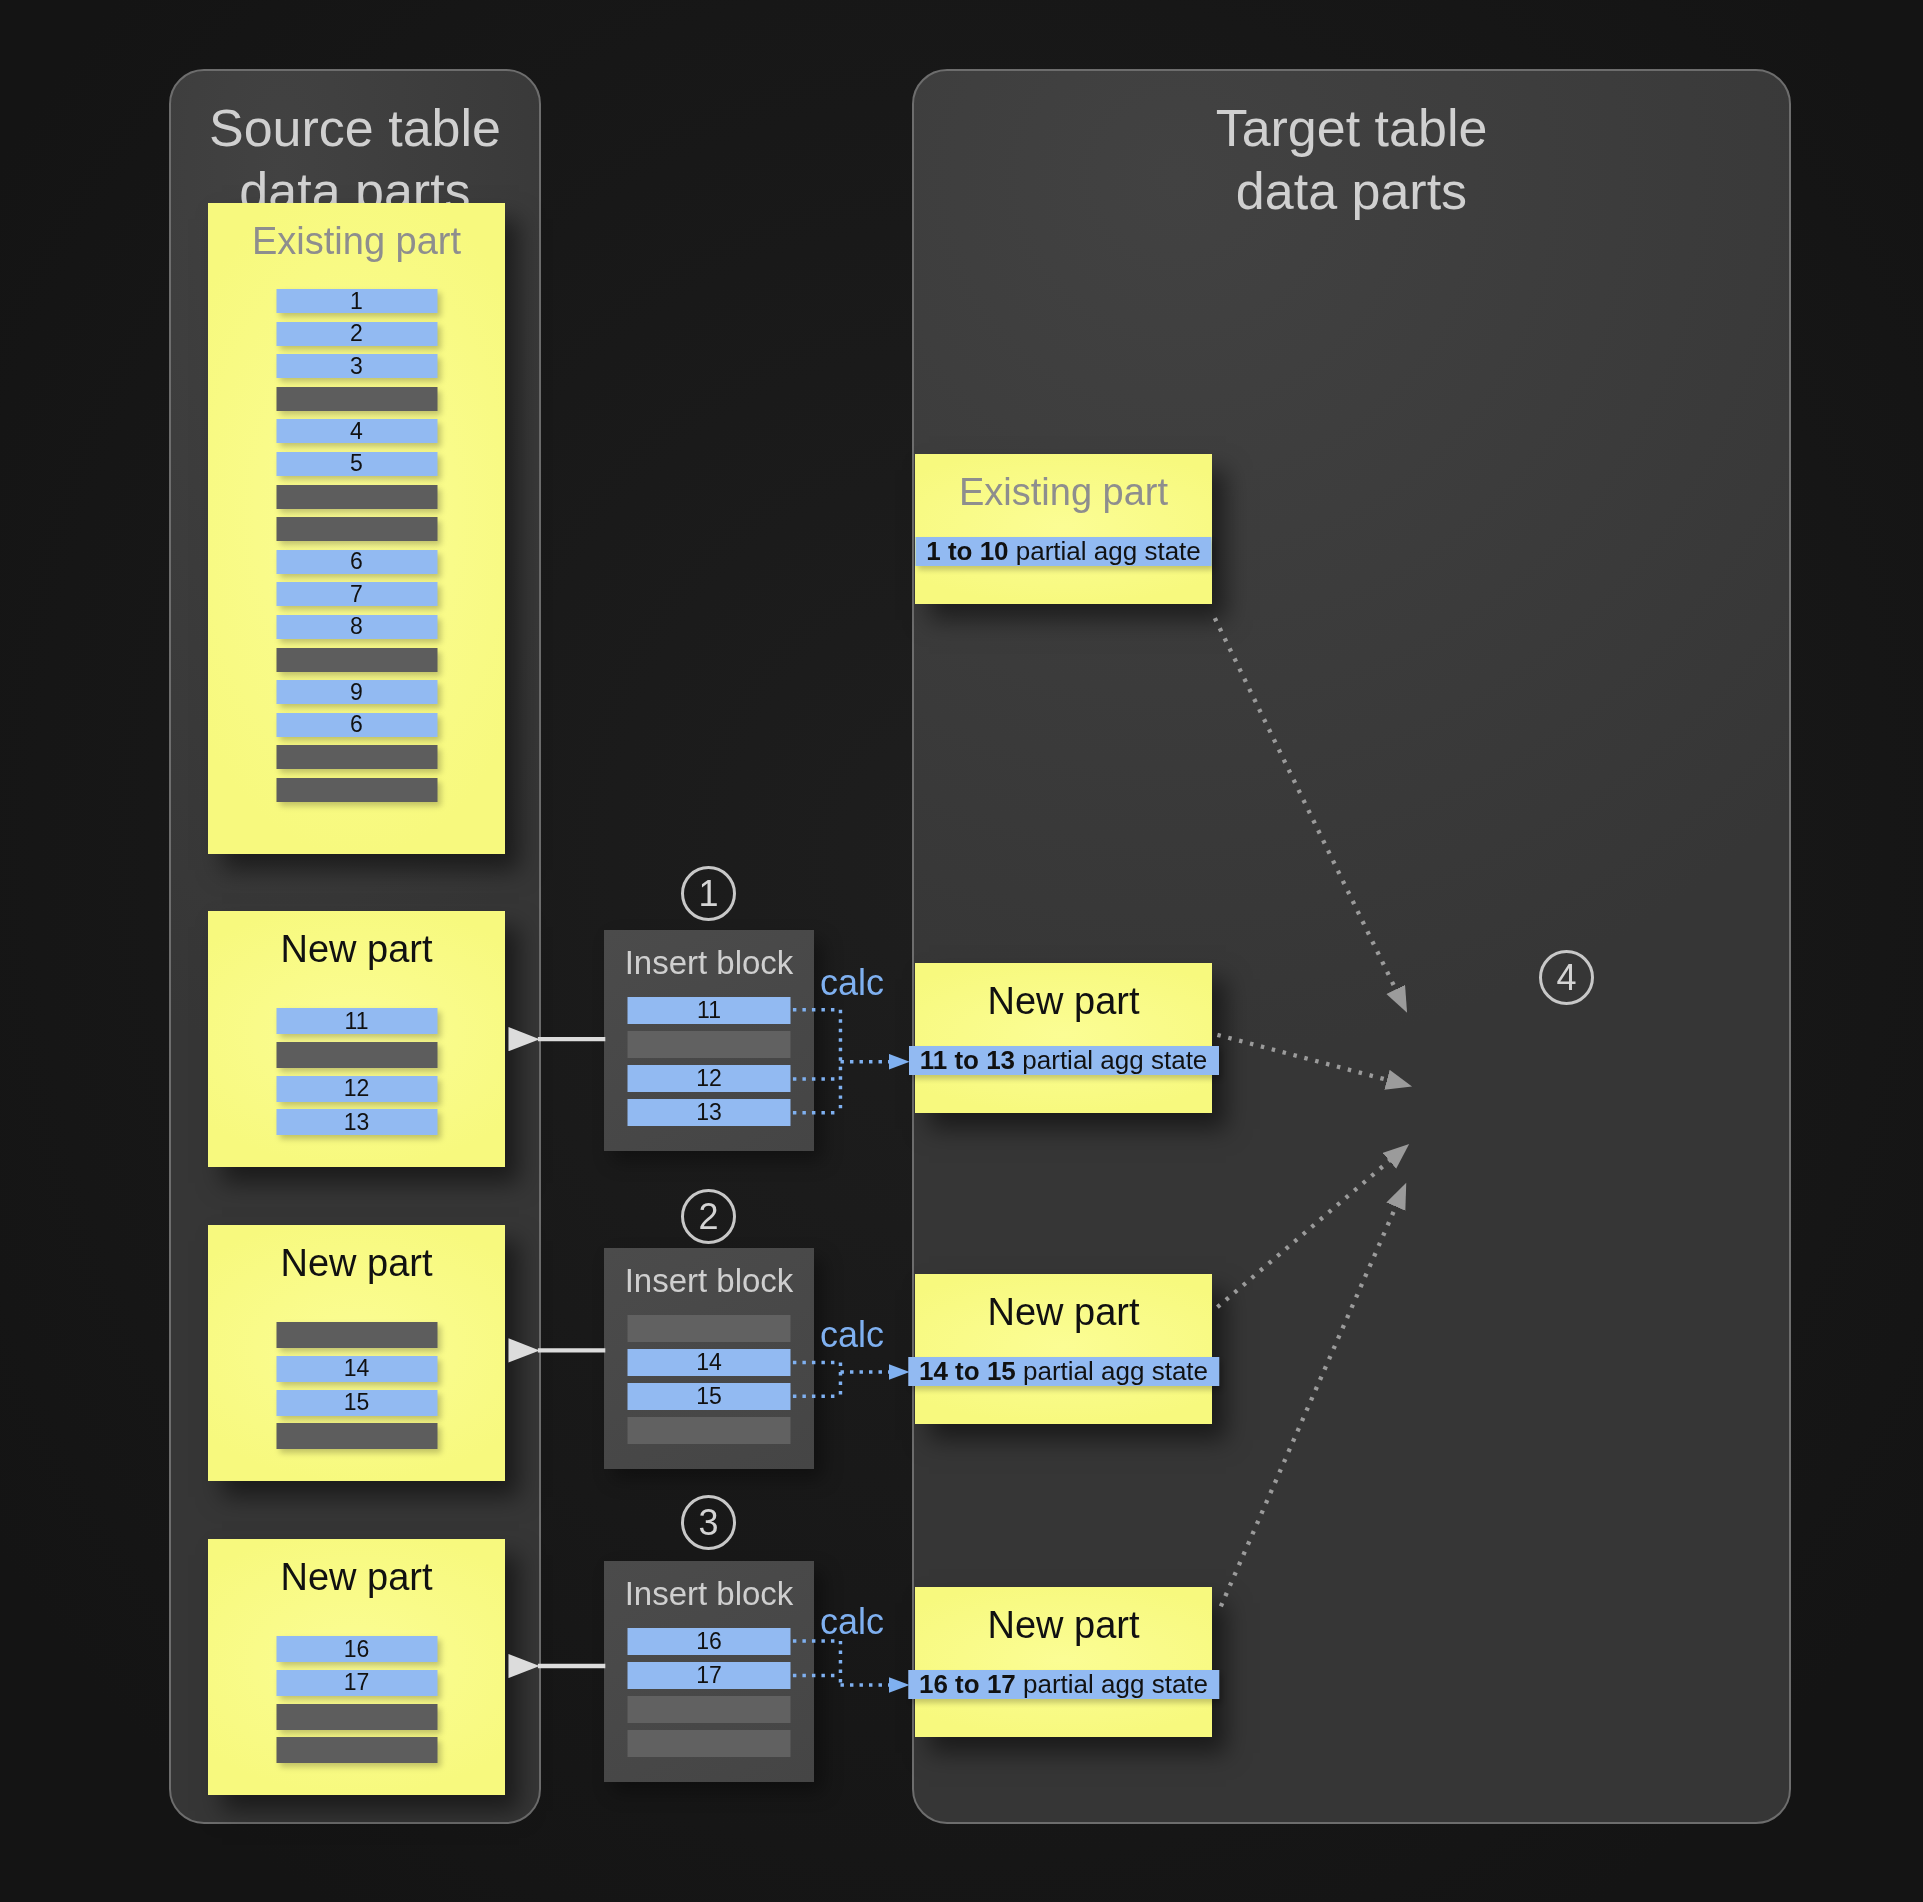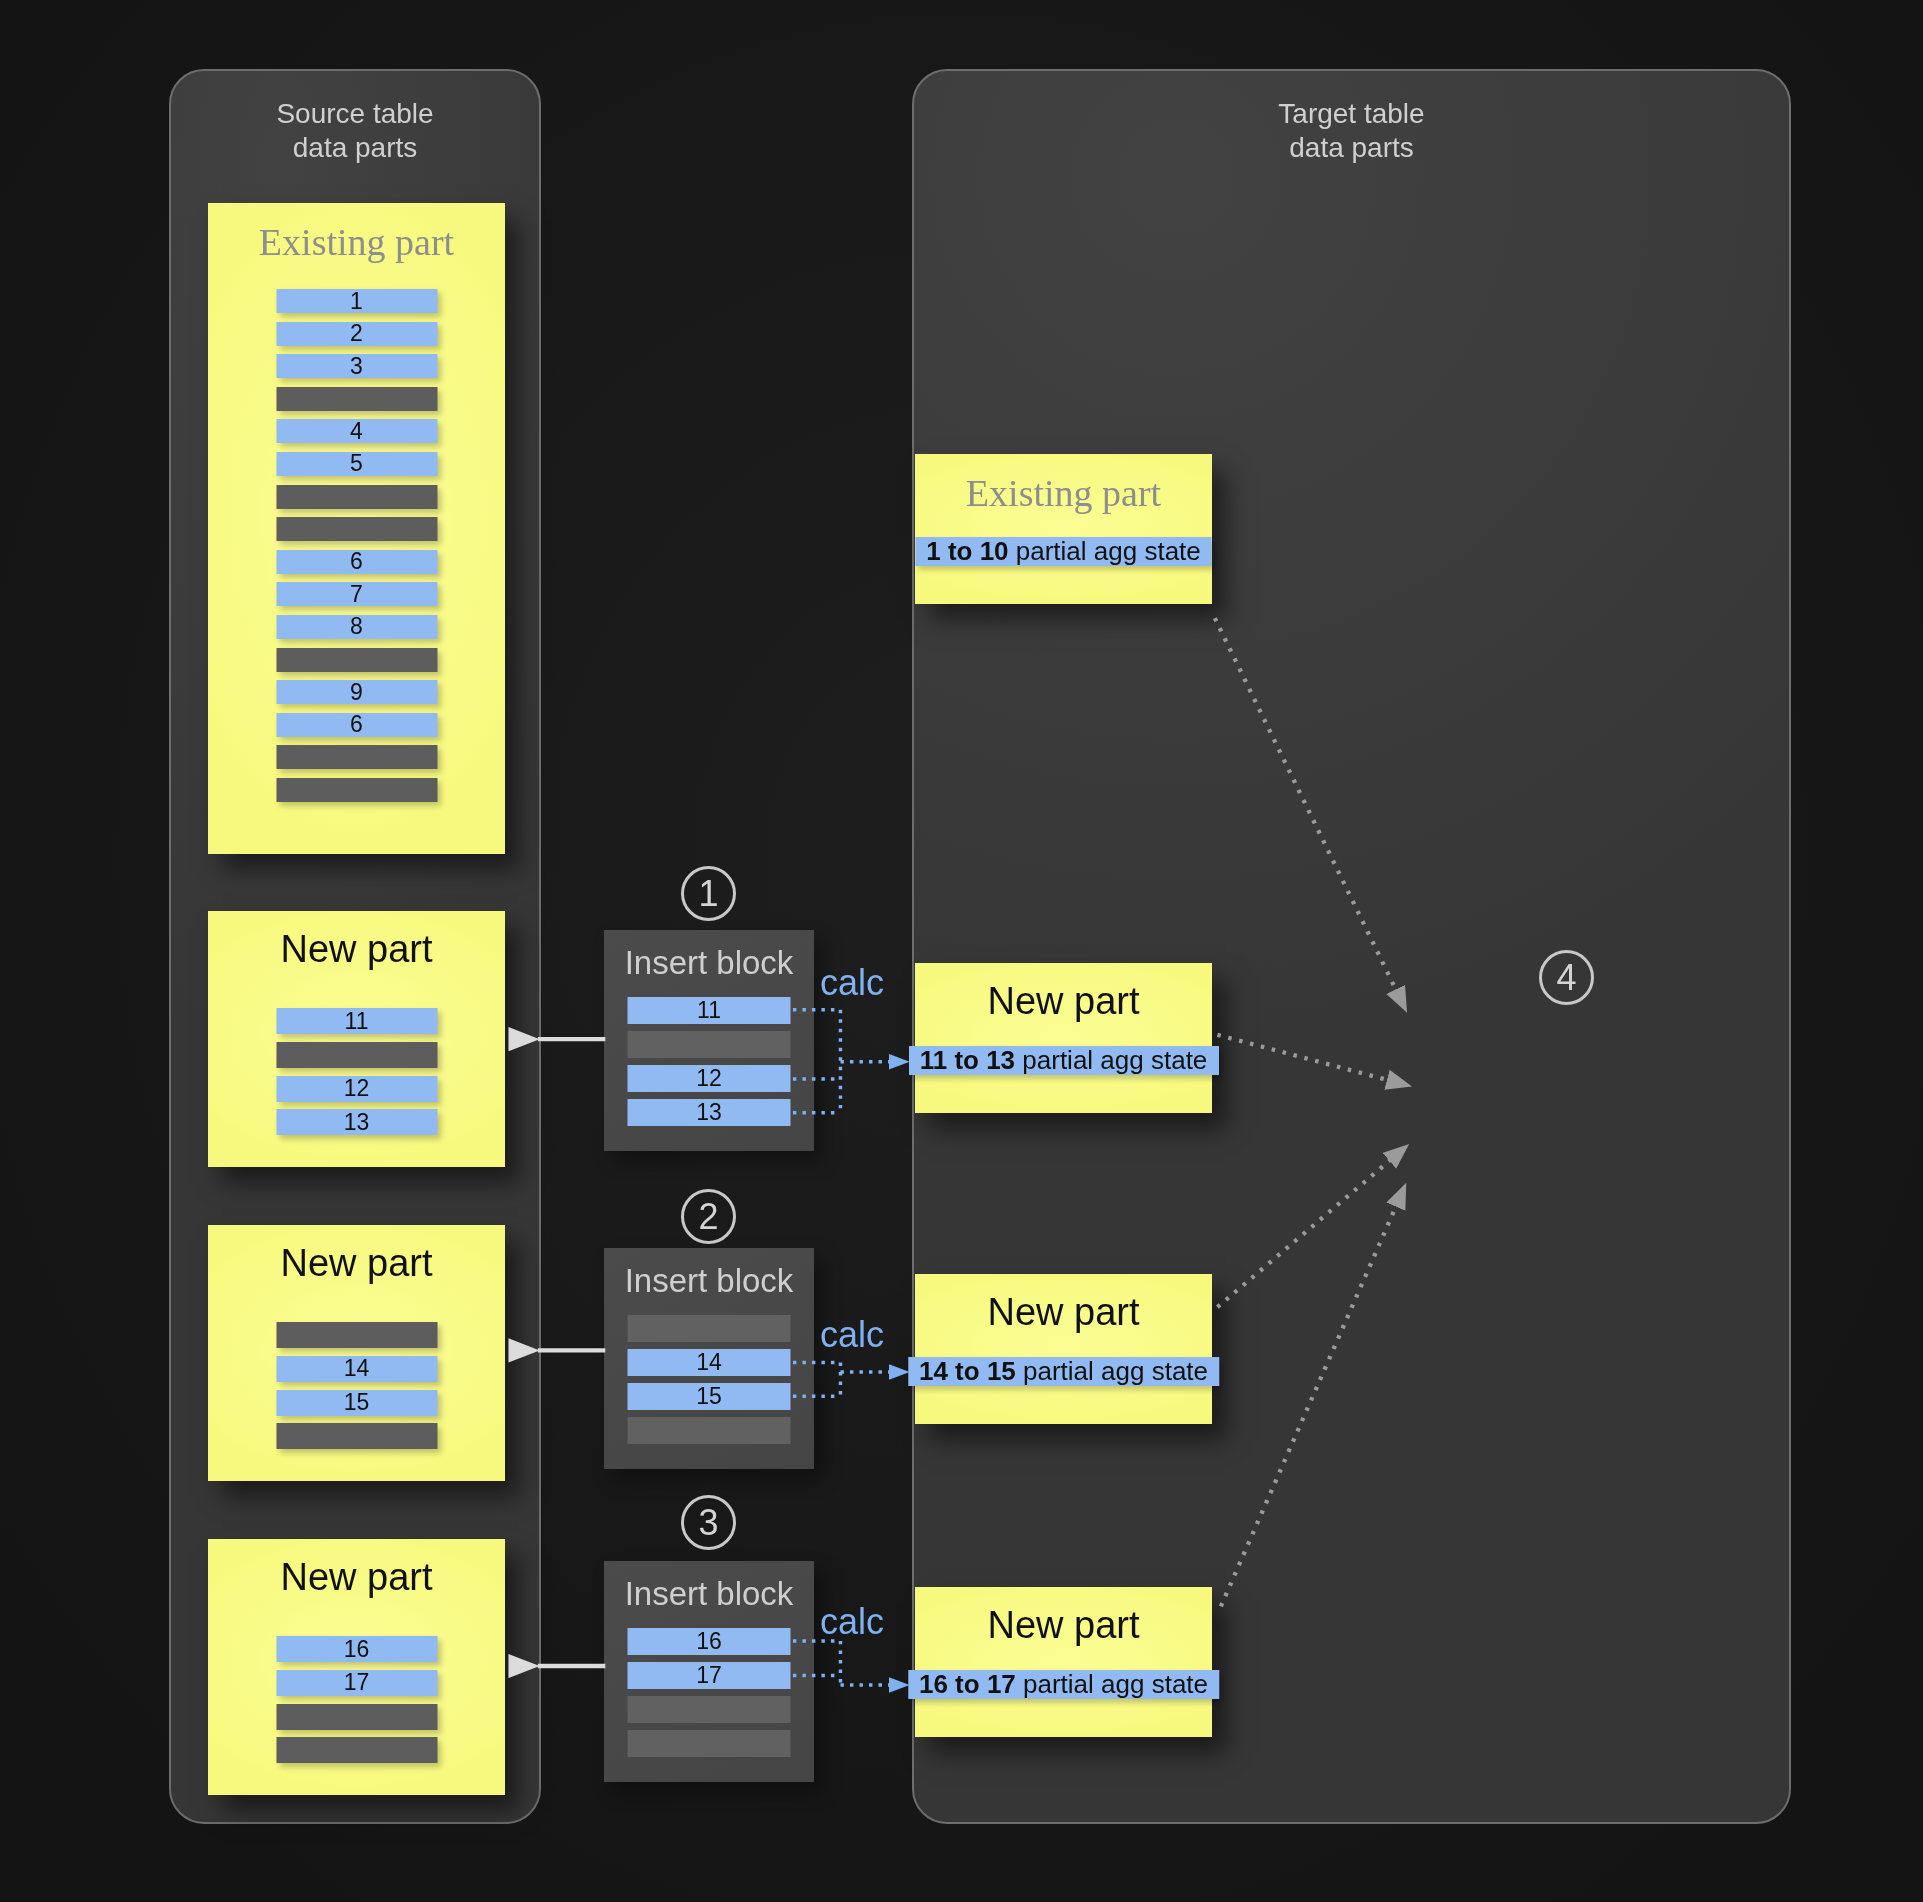--- a/index.html
+++ b/index.html
@@ -9,25 +9,25 @@
     --calc-blue:#7fb0f0; --title-gray:#8e8e8e; --panel-title:#d0d0d0;
     --arrow-white:#dcdcdc; --arrow-gray:#9b9b9b; --ink:#111111;
   }
   html,body{margin:0;padding:0;background:var(--background);}
   .stage{position:relative;width:1923px;height:1902px;overflow:hidden;
     background:radial-gradient(ellipse at 50% 45%, #1e1e1e 0%, #141414 85%);
     font-family:"Liberation Sans","DejaVu Sans",sans-serif;}
   .panel{position:absolute;background:radial-gradient(140% 70% at 30% 6%, #424242, #363636 72%);
     border:2.6px solid var(--panel-border);border-radius:35px;box-sizing:border-box;}
   .panel-title{position:absolute;top:26px;left:0;width:100%;text-align:center;
-    font-size:28px;line-height:1.22;color:var(--panel-title);white-space:pre-line;}
+    font-size:52px;line-height:1.22;color:var(--panel-title);white-space:pre-line;}
   .ypart{position:absolute;background:radial-gradient(90% 70% at 50% 48%, #fbfd94, var(--yellow) 75%);
     box-shadow:14px 15.6px 22.5px rgba(0,0,0,.5);}
   .ytitle{position:absolute;top:17.3px;left:0;width:100%;text-align:center;font-size:38px;color:var(--ink);font-weight:500;}
-  .ytitle.muted{color:var(--title-gray);font-weight:400;font-family:Liberation Serif, serif;}
+  .ytitle.muted{color:var(--title-gray);font-weight:400;}
   .rows{position:absolute;left:50%;transform:translateX(-50%);display:flex;flex-direction:column;}
   .rows .row{display:flex;align-items:center;justify-content:center;
     font-size:23px;color:var(--ink);box-shadow:3.5px 4.3px 6px rgba(0,0,0,.22);}
   .rows .row.blue{background:var(--blue);}
   .rows .row.grayrow{background:var(--gray-row);}
   .rows-existing{width:161px;gap:8.6px;} .rows-existing .row{height:24px;}
   .rows-newpart{width:161px;gap:7.8px;} .rows-newpart .row{height:26px;}
   .insert-block{position:absolute;background:linear-gradient(150deg,#4b4b4b,#454545);
     box-shadow:8.6px 10.4px 17.3px rgba(0,0,0,.35);}
   .insert-title{position:absolute;top:14px;left:0;width:100%;text-align:center;

